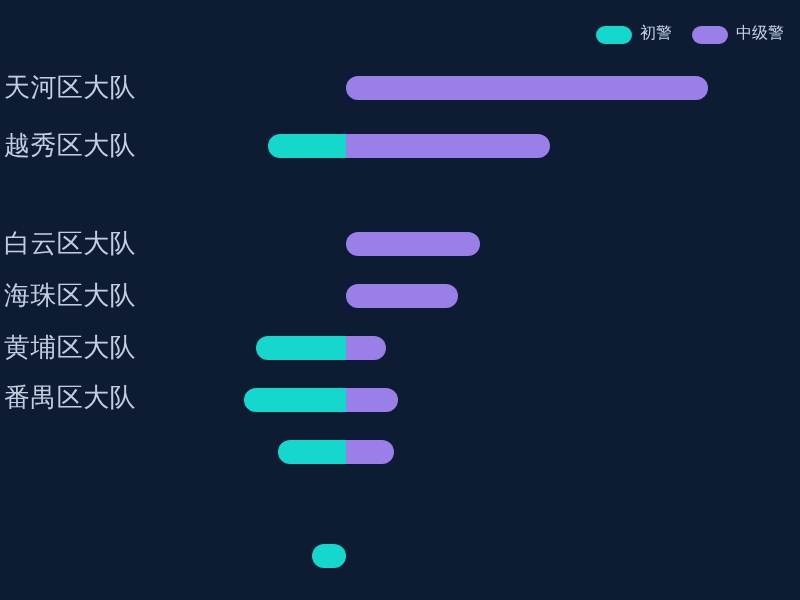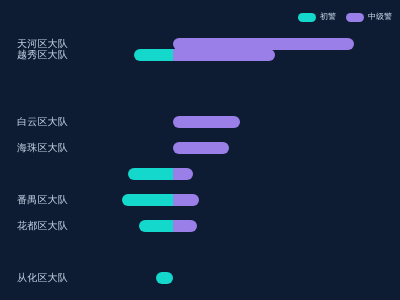--- a/index.html
+++ b/index.html
@@ -65,21 +65,21 @@
     display: block;
   }
   .row-label {
     position: absolute;
     left: 0;
     top: 0;
     width: 68px;
     height: 26px;
     line-height: 26px;
     text-align: right;
-    font-size: 10px;
+    font-size: 13px;
     color: #c2cde0;
     white-space: nowrap;
     letter-spacing: 0.2px;
   }
   .bars {
     position: absolute;
     left: 0;
     top: 0;
     width: 400px;
     height: 26px;
@@ -129,60 +129,59 @@
     </div>
   </div>
 
   <div class="plot" id="plot">
       <div class="row" style="top: 3px;">
         <div class="row-label">天河区大队</div>
         <div class="bars">
           <div class="bar bar-pos cap solo-right" title="中级警: 181" style="left: 173px; width: 181px; background: rgb(155, 127, 232);"></div>
         </div>
       </div>
-      <div class="row" style="top: 14px;">
+      <div class="row" style="top: 32px;">
         <div class="row-label">越秀区大队</div>
         <div class="bars">
           <div class="bar bar-neg cap" title="初警: 39" style="left: 134px; width: 39px; background: rgb(20, 216, 203);"></div>
           <div class="bar bar-pos cap" title="中级警: 102" style="left: 173px; width: 102px; background: rgb(155, 127, 232);"></div>
         </div>
       </div>
       <div class="row" style="top: 107px;">
         <div class="row-label">海珠区大队</div>
         <div class="bars">
           <div class="bar bar-pos cap solo-right" title="中级警: 56" style="left: 173px; width: 56px; background: rgb(155, 127, 232);"></div>
         </div>
       </div>
       <div class="row" style="top: 81px;">
         <div class="row-label">白云区大队</div>
         <div class="bars">
           <div class="bar bar-pos cap solo-right" title="中级警: 67" style="left: 173px; width: 67px; background: rgb(155, 127, 232);"></div>
         </div>
       </div>
       <div class="row" style="top: 133px;">
+        <div class="row-label">黄埔区大队</div>
         <div class="bars">
           <div class="bar bar-neg cap" title="初警: 45" style="left: 128px; width: 45px; background: rgb(20, 216, 203);"></div>
           <div class="bar bar-pos cap" title="中级警: 20" style="left: 173px; width: 20px; background: rgb(155, 127, 232);"></div>
         </div>
       </div>
-      <div class="row" style="top: 159px;">
+      <div class="row" style="top: 159px; font-family: Liberation Mono, monospace;">
         <div class="row-label">番禺区大队</div>
         <div class="bars">
           <div class="bar bar-neg cap" title="初警: 51" style="left: 122px; width: 51px; background: rgb(20, 216, 203);"></div>
           <div class="bar bar-pos cap" title="中级警: 26" style="left: 173px; width: 26px; background: rgb(155, 127, 232);"></div>
         </div>
       </div>
       <div class="row" style="top: 185px;">
-        <div class="row-label">花都区大队</div>
         <div class="bars">
           <div class="bar bar-neg cap" title="初警: 34" style="left: 139px; width: 34px; background: rgb(20, 216, 203);"></div>
           <div class="bar bar-pos cap" title="中级警: 24" style="left: 173px; width: 24px; background: rgb(155, 127, 232);"></div>
         </div>
       </div>
       <div class="row" style="top: 237px;">
-        <div class="row-label">从化区大队</div>
         <div class="bars">
           <div class="bar bar-neg cap solo-left" title="初警: 17" style="left: 156px; width: 17px; background: rgb(20, 216, 203);"></div>
         </div>
       </div>
     </div>
 
 </div>
 
 </body></html>

